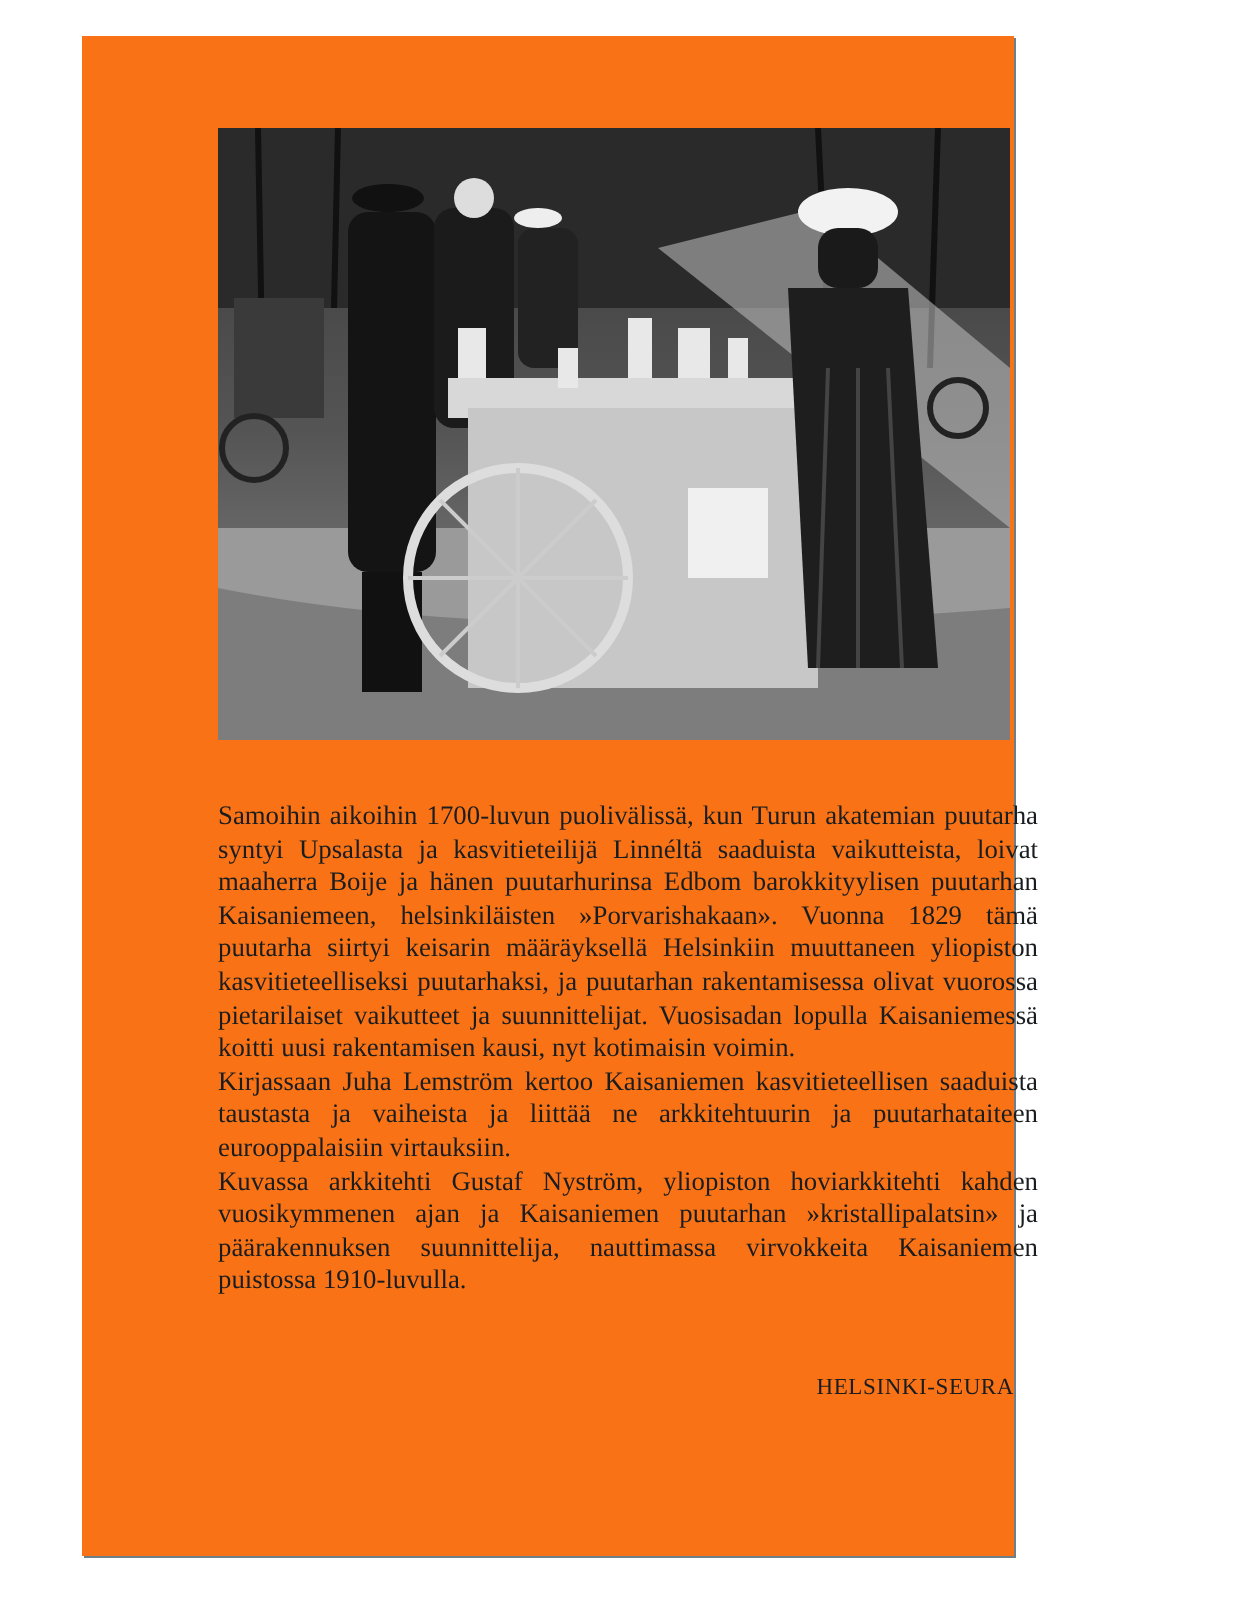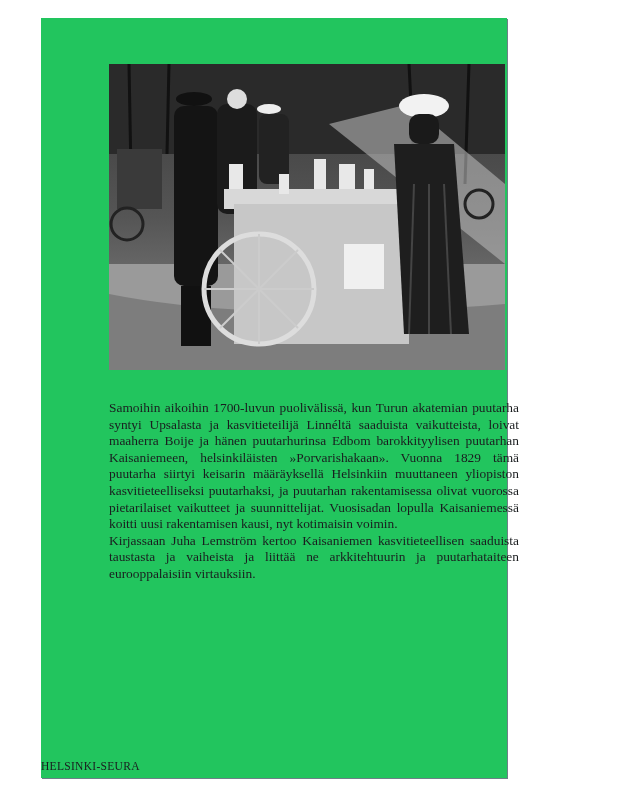--- a/index.html
+++ b/index.html
@@ -2,36 +2,36 @@
 <html><head>
 <meta charset="utf-8">
 <style>
   html, body { margin: 0; padding: 0; }
   body {
     width: 618px; height: 800px; background: #ffffff; position: relative; overflow: hidden;
     font-family: "Liberation Serif", "DejaVu Serif", serif;
   }
   .cover {
     position: absolute; left: 41px; top: 18px; width: 466px; height: 760px;
-    background: #22c55e;
+    background: #f97316;
     box-shadow: 1px 1px 0 #6e7f88;
   }
   .photo {
     position: absolute; left: 68px; top: 46px; width: 396px; height: 306px;
     background: #1e1e1e; overflow: hidden;
   }
   .photo svg { display: block; width: 100%; height: 100%; }
   .blurb {
     position: absolute; left: 68px; top: 382px; width: 410px;
     font-size: 13.4px; line-height: 16.6px; color: #1a1d1f;
     text-align: justify;
   }
   .blurb p { margin: 0; text-indent: 0; }
   .publisher {
-    position: absolute; left: 0; right: 0; top: 742px; text-align: left;
+    position: absolute; left: 0; right: 0; top: 670px; text-align: right;
     font-size: 11.5px; letter-spacing: 0.3px; color: #1a1d1f;
   }
 </style>
 </head>
 <body>
 
 <div class="cover">
   <div class="photo">
     <svg viewBox="0 0 396 306" preserveAspectRatio="none">
       <defs>
@@ -94,16 +94,17 @@
         <line x1="335" y1="120" x2="342" y2="270"></line>
       </g>
 
       <circle cx="370" cy="140" r="14" fill="none" stroke="#222" stroke-width="3"></circle>
     </svg>
   </div>
 
   <div class="blurb">
     <p>Samoihin aikoihin 1700-luvun puolivälissä, kun Turun akatemian puutarha syntyi Upsalasta ja kasvitieteilijä Linnéltä saaduista vaikutteista, loivat maaherra Boije ja hänen puutarhurinsa Edbom barokkityylisen puutarhan Kaisaniemeen, helsinkiläisten »Porvarishakaan». Vuonna 1829 tämä puutarha siirtyi keisarin määräyksellä Helsinkiin muuttaneen yliopiston kasvitieteelliseksi puutarhaksi, ja puutarhan rakentamisessa olivat vuorossa pietarilaiset vaikutteet ja suunnittelijat. Vuosisadan lopulla Kaisaniemessä koitti uusi rakentamisen kausi, nyt kotimaisin voimin.</p>
     <p>Kirjassaan Juha Lemström kertoo Kaisaniemen kasvitieteellisen saaduista taustasta ja vaiheista ja liittää ne arkkitehtuurin ja puutarhataiteen eurooppalaisiin virtauksiin.</p>
+    <p>Kuvassa arkkitehti Gustaf Nyström, yliopiston hoviarkkitehti kahden vuosikymmenen ajan ja Kaisaniemen puutarhan »kristallipalatsin» ja päärakennuksen suunnittelija, nauttimassa virvokkeita Kaisaniemen puistossa 1910-luvulla.</p>
   </div>
 
   <div class="publisher">HELSINKI-SEURA</div>
 </div>
 
 </body></html>

